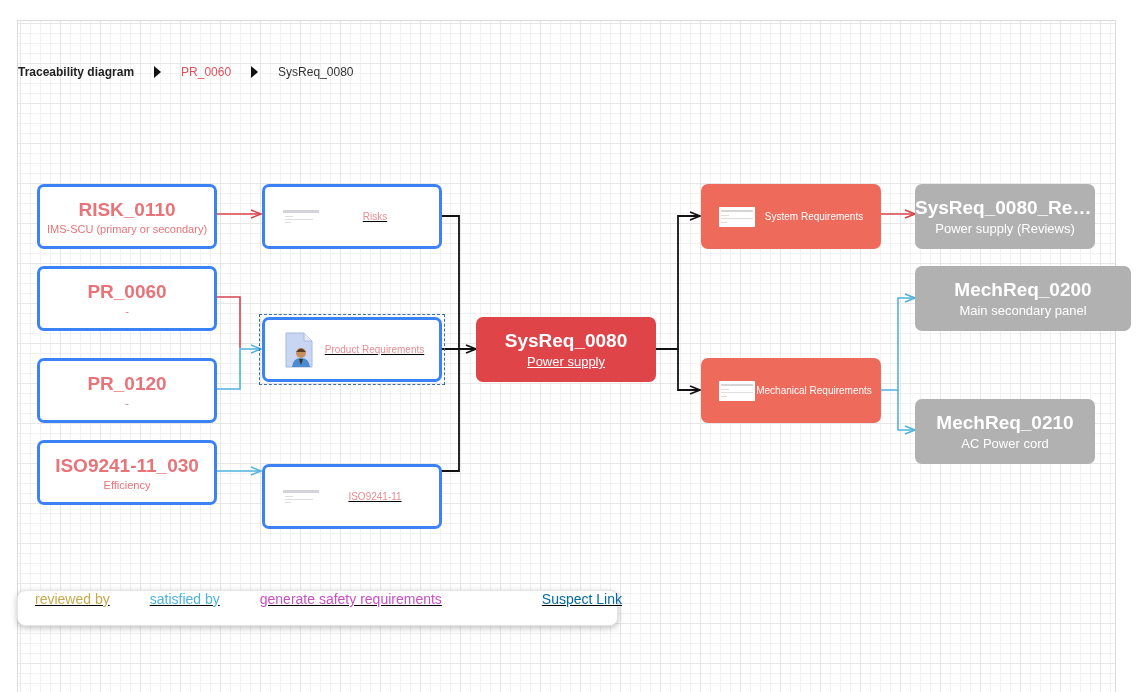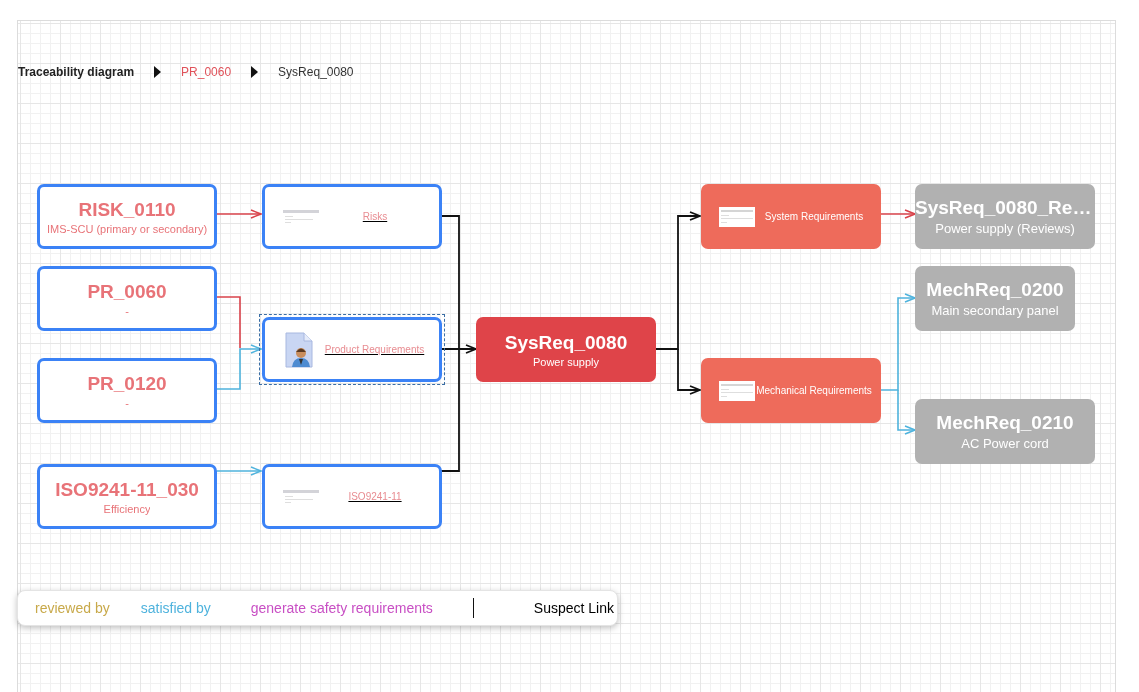--- a/index.html
+++ b/index.html
@@ -39,34 +39,34 @@
   .doc-node { flex-direction: row; justify-content: flex-start; text-decoration: underline; }
   .doc-thumb { width: 36px; height: 22px; margin-left: 18px; position: relative; flex-shrink: 0; }
   .doc-thumb .bar { position: absolute; left: 0; top: 4px; width: 36px; height: 3px; background: #d3d3d8; }
   .doc-thumb .ln { position: absolute; left: 2px; height: 1px; background: #dedede; }
   .doc-label { flex: 1; font-size: 10px; color: #e88c91; text-align: center; white-space: nowrap; overflow: hidden; text-overflow: ellipsis; padding-right: 8px; }
 
   .selected-frame { position: absolute; border: 1px dashed #3a6ea5; box-sizing: border-box; }
 
   .node-center { background: #df4449; color: #fff; }
   .node-center .node-title { font-size: 19px; }
-  .node-center .node-sub { font-size: 11px; color: #fff; }
+  .node-center .node-sub { font-size: 13px; color: #fff; text-decoration: underline; }
 
   .node-orange { background: #ee6b5b; color: #fff; flex-direction: row; justify-content: flex-start; }
   .node-orange .doc-thumb { width: 36px; height: 20px; background: #ffffff; margin-left: 18px; }
   .node-orange .doc-thumb .bar { top: 3px; left: 2px; width: 32px; height: 2px; background: #d5d5d5; }
   .node-orange .doc-label { color: #fff; font-size: 10px; }
 
   .node-gray { background: #b1b1b1; color: #fff; }
   .node-gray .node-title { font-size: 19px; }
   .node-gray .node-sub { font-size: 13px; color: #fff; }
 
   .legend { position: absolute; left: 17px; top: 590px; width: 601px; height: 36px; box-sizing: border-box;
     background: #fff; border-radius: 8px; box-shadow: 0 2px 6px rgba(0,0,0,0.25); border: 1px solid #e4e4e4;
-    display: flex; align-items: center; font-size: 14px; }
+    display: flex; align-items: flex-start; font-size: 14px; text-decoration: underline; }
   .lg { margin-left: 0; white-space: nowrap; cursor: pointer; }
   .lg-divider { width: 1px; height: 20px; background: #111; }
 </style>
 </head>
 <body>
 
 <div class="canvas"></div>
 
 <div class="breadcrumb">
   <span class="bc-root">Traceability diagram</span>
@@ -111,21 +111,21 @@
   <div class="node-sub out-sub">IMS-SCU (primary or secondary)</div>
 </div>
 <div class="node node-outline" style="left:37px;top:266px;width:180px;height:65px;">
   <div class="node-title out-title">PR_0060</div>
   <div class="node-sub out-sub">-</div>
 </div>
 <div class="node node-outline" style="left:37px;top:358px;width:180px;height:65px;">
   <div class="node-title out-title">PR_0120</div>
   <div class="node-sub out-sub">-</div>
 </div>
-<div class="node node-outline" style="left:37px;top:464px;width:180px;height:65px;">
+<div class="node node-outline" style="left:37px;top:440px;width:180px;height:65px;">
   <div class="node-title out-title">ISO9241-11_030</div>
   <div class="node-sub out-sub">Efficiency</div>
 </div>
 
 <div class="node node-outline doc-node" style="left:262px;top:184px;width:180px;height:65px;">
   <div class="doc-thumb">
     <div class="bar"></div>
     <div class="ln" style="top:10px;width:8px;"></div>
     <div class="ln" style="top:13px;width:28px;"></div>
     <div class="ln" style="top:16px;width:6px;"></div>
@@ -179,28 +179,28 @@
     <div class="ln" style="top:11px;width:32px;"></div>
     <div class="ln" style="top:15px;width:6px;"></div>
   </div>
   <div class="doc-label">Mechanical Requirements</div>
 </div>
 
 <div class="node node-gray" style="left:915px;top:184px;width:180px;height:65px;">
   <div class="node-title">SysReq_0080_Reviews</div>
   <div class="node-sub">Power supply (Reviews)</div>
 </div>
-<div class="node node-gray" style="left:915px;top:266px;width:160px;height:65px;">
+<div class="node node-gray" style="left:915px;top:266px;width:216px;height:65px;">
   <div class="node-title">MechReq_0200</div>
   <div class="node-sub">Main secondary panel</div>
 </div>
 <div class="node node-gray" style="left:915px;top:399px;width:180px;height:65px;">
   <div class="node-title">MechReq_0210</div>
   <div class="node-sub">AC Power cord</div>
 </div>
 
 <div class="legend">
   <span class="lg" style="color:#c8a94a;margin-left:17px;">reviewed by</span>
-  <span class="lg" style="color:#4fb3dd;margin-left:31px;">satisfied by</span>
+  <span class="lg" style="color:#4fb3dd;margin-left:40px;">satisfied by</span>
   <span class="lg" style="color:#c84fc4;margin-left:40px;">generate safety requirements</span>
   <span class="lg-divider" style="margin-left:40px;"></span>
-  <span class="lg" style="color:#000000;margin-left:60px;">Suspect Link</span>
+  <span class="lg" style="color:#0369a1;margin-left:60px;">Suspect Link</span>
 </div>
 
 </body></html>

